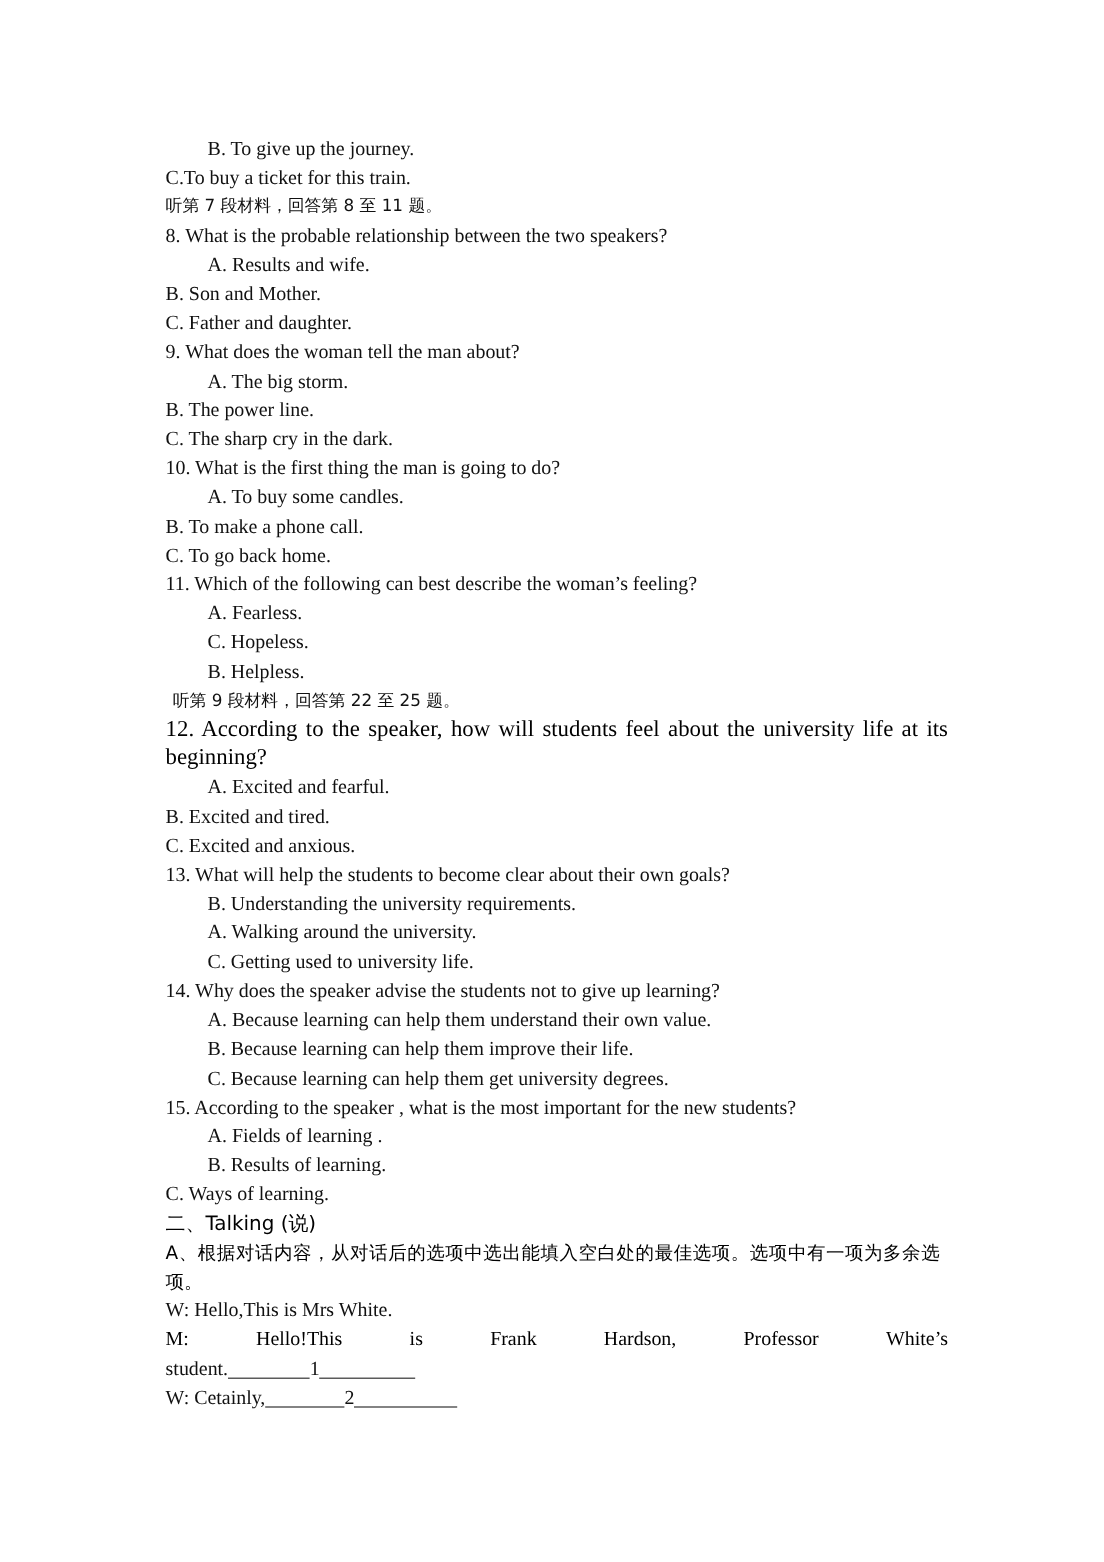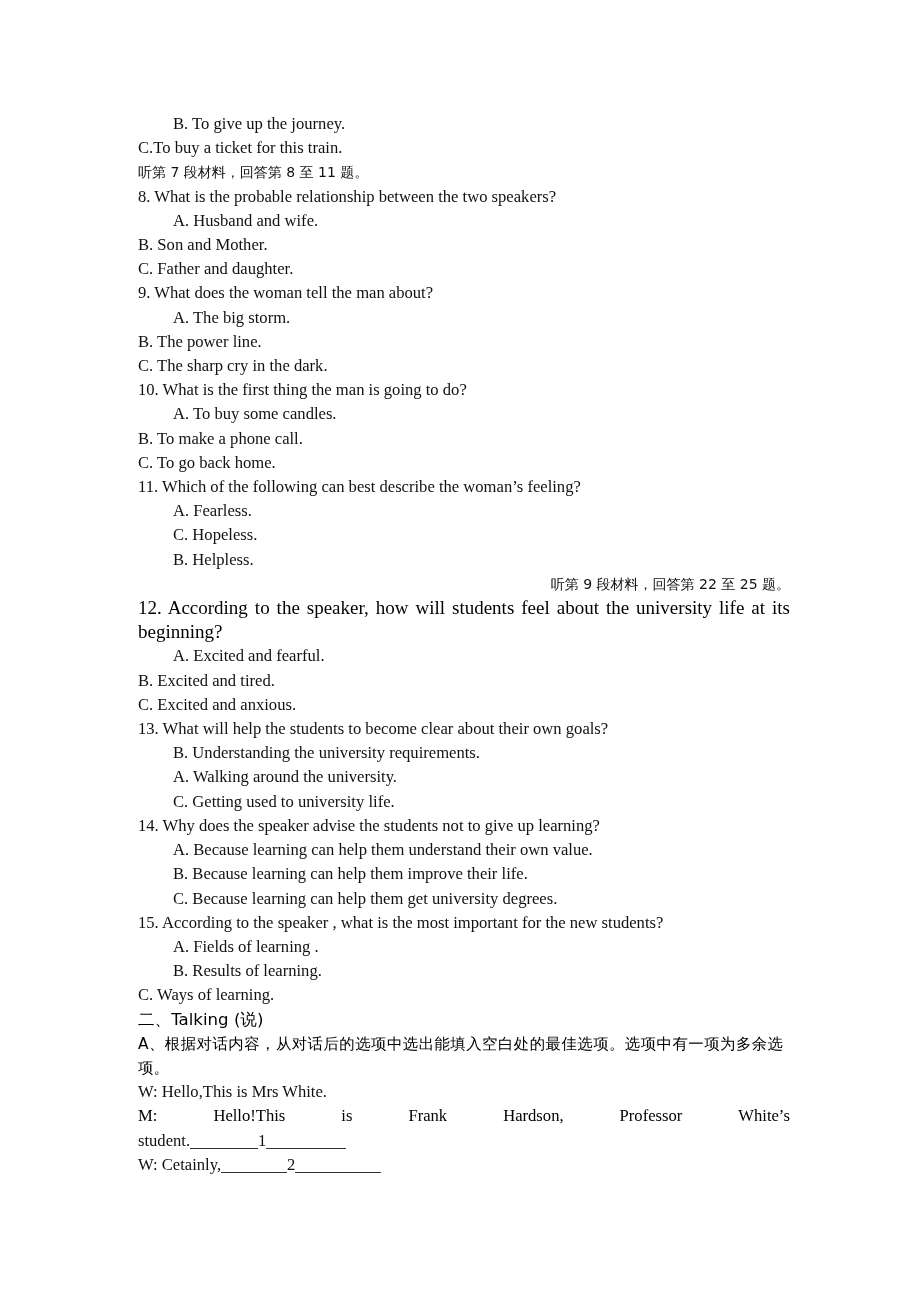--- a/index.html
+++ b/index.html
@@ -38,21 +38,21 @@
     font-size: 16.6px;
     line-height: 24.2px;
     white-space: pre;
     letter-spacing: 0;
     color: #111;
   }
 
   
   .ind-opt   { padding-left: 35px; }   
   .ind-flush { padding-left: 0; }      
-  .ind-sm    { padding-left: 6px; text-align: right; }    
+  .ind-sm    { padding-left: 6px; }    
 
   
   .cn {
     font-family: "DejaVu Sans", "Liberation Sans", sans-serif;
     font-size: 14px;
   }
 
   
   .justify {
     text-align: justify;
@@ -104,21 +104,21 @@
 
 <div id="page">
   <div id="column">
 
     <div class="line ind-opt">B. To give up the journey.</div>
     <div class="line ind-flush">C.To buy a ticket for this train.</div>
 
     <div class="line cn">听第 7 段材料，回答第 8 至 11 题。</div>
 
     <div class="line">8. What is the probable relationship between the two speakers?</div>
-    <div class="line ind-opt">A. Husband and wife.</div>
+    <div class="line ind-opt">A. Results and wife.</div>
     <div class="line ind-flush">B. Son and Mother.</div>
     <div class="line ind-flush">C. Father and daughter.</div>
 
     <div class="line">9. What does the woman tell the man about?</div>
     <div class="line ind-opt">A. The big storm.</div>
     <div class="line ind-flush">B. The power line.</div>
     <div class="line ind-flush">C. The sharp cry in the dark.</div>
 
     <div class="line">10. What is the first thing the man is going to do?</div>
     <div class="line ind-opt">A. To buy some candles.</div>

